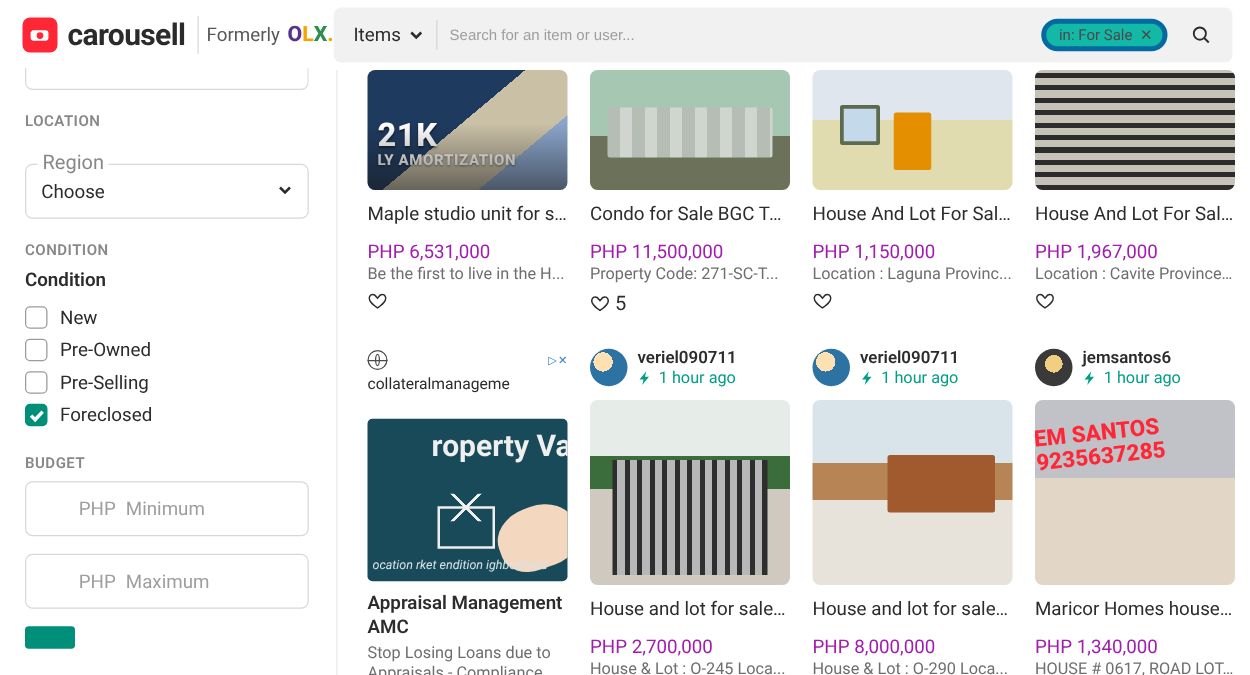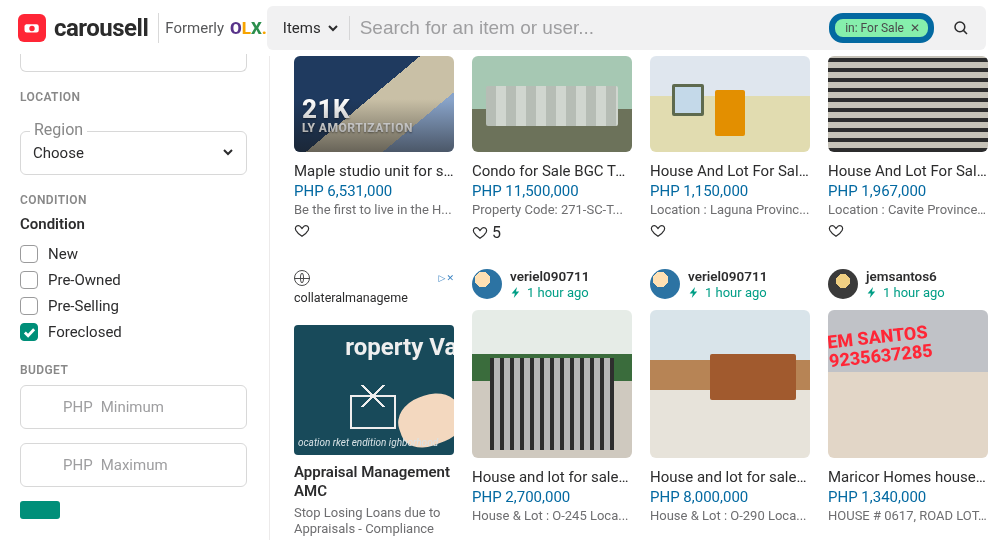--- a/index.html
+++ b/index.html
@@ -15,23 +15,23 @@
   .brand-formerly { font-size: 15px; color: #57585a; display: flex; align-items: center; gap: 6px; }
   .olx-badge { display: inline-flex; align-items: baseline; }
   .olx-o { font-weight: 800; color: #58338a; font-size: 17px; }
   .olx-l { font-weight: 800; color: #f7a400; font-size: 17px; }
   .olx-x { font-weight: 800; color: #2c8f4d; font-size: 17px; }
   .olx-dot { color: #f7a400; font-size: 17px; font-weight: 800; }
   .searchbar { flex: 1; background: #f1f1f2; height: 44px; border-radius: 6px; display: flex; align-items: center; padding: 0 8px 0 16px; gap: 10px; }
   .search-scope { display: flex; align-items: center; gap: 6px; font-size: 15px; color: #2c2c2d; cursor: pointer; }
   .search-scope .chev { margin-top: 2px; }
   .search-sep { width: 1px; height: 24px; background: #d6d6d7; }
-  .search-input { flex: 1; border: none; background: transparent; font-size: 19px; color: #2c2c2d; outline: none; }
+  .search-input { flex: 1; border: none; background: transparent; font-size: 12px; color: #2c2c2d; outline: none; }
   .search-input::placeholder { color: #9e9ea0; }
-  .pill { background: #86efac; border: 6px solid #0369a1; border-radius: 14px; padding: 2px 8px 2px 10px; display: flex; align-items: center; gap: 6px; font-size: 12px; color: #4a4a4b; }
+  .pill { background: #14b8a6; border: 4px solid #0369a1; border-radius: 14px; padding: 2px 8px 2px 10px; display: flex; align-items: center; gap: 6px; font-size: 12px; color: #4a4a4b; }
   .pill .x { font-size: 12px; cursor: pointer; color: #4a4a4b; }
   .search-icon { width: 34px; height: 34px; display: flex; align-items: center; justify-content: center; color: #2c2c2d; cursor: pointer; }
 
   
   .layout { display: flex; }
   .sidebar { width: 270px; padding: 0 22px 0 20px; border-right: 1px solid #eceaea; height: 484px; }
   .main   { flex: 1; padding: 0 0 0 24px; height: 484px; overflow: hidden; }
 
   
   .filter-title { font-size: 12px; letter-spacing: 0.4px; color: #888; margin-bottom: 8px; font-weight: 600; }
@@ -64,21 +64,21 @@
   .media-hl-1::before{content:"";position:absolute;left:50%;top:34px;width:30px;height:46px;background:#e38f00;transform:translateX(-50%);border-radius:2px;} 
   .media-hl-1::after{content:"";position:absolute;left:22px;top:28px;width:26px;height:26px;border:3px solid #5e6a4e;border-radius:2px;background:#c4d9e9;} 
   .media-hl-2 { background: repeating-linear-gradient(0deg,#2c2c2d 0 4px,#c6c2b8 4px 10px); }
   .media-house-a { background: linear-gradient(180deg,#e6ece7 0 30%,#3a6c3c 30% 48%,#cfc9bf 48%); }
   .media-house-a::before{content:"";position:absolute;inset:48px 18px 8px 18px;background:repeating-linear-gradient(90deg,#2e2e2e 0 4px,#b7b7b7 4px 10px);} 
   .media-house-b { background: linear-gradient(180deg,#d9e4ea 0 34%,#b78455 34% 54%,#e7e3da 54%); }
   .media-house-b::before{content:"";position:absolute;left:60px;top:44px;width:86px;height:46px;background:#a15a2e;border-radius:2px;} 
   .media-maricor { background: linear-gradient(180deg,#c0c2c7 0 42%,#e2d6c7 42%); }
   .media-maricor .overlay{position:absolute;left:0;top:18px;color:#ff2636;font-weight:800;font-size:18px;transform:rotate(-6deg);line-height:1.05;}
   .card-title { font-size: 15px; color: #2c2c2d; margin-top: 10px; white-space: nowrap; overflow: hidden; text-overflow: ellipsis; }
-  .card-price { font-size: 15px; color: #0369a1; margin-top: 2px; }
+  .card-price { font-size: 15px; color: #a21caf; margin-top: 12px; }
   .card-sub   { font-size: 13px; color: #6e6e70; margin-top: 2px; white-space: nowrap; overflow: hidden; text-overflow: ellipsis; }
   .card-like  { margin-top: 6px; display: flex; align-items: center; gap: 4px; color: #2c2c2d; }
   .heart { width: 16px; height: 16px; fill: none; stroke: #2c2c2d; stroke-width: 1.8; }
 
   .seller-row { display: flex; align-items: center; gap: 8px; margin-top: 26px; }
   .avatar { width: 30px; height: 30px; border-radius: 50%; background: #8aa; flex-shrink: 0; background-size: cover; }
   .av-a{background:radial-gradient(circle at 35% 35%,#ffe0b3 0 28%,#2c73a3 28% 100%);} 
   .av-b{background:radial-gradient(circle at 35% 35%,#ffe0b3 0 28%,#2c73a3 28% 100%);} 
   .av-c{background:radial-gradient(circle at 50% 40%,#f0cf82 0 30%,#3a3a3a 30%);} 
   .seller-name { font-size: 13.5px; color: #2c2c2d; font-weight: 600; }

